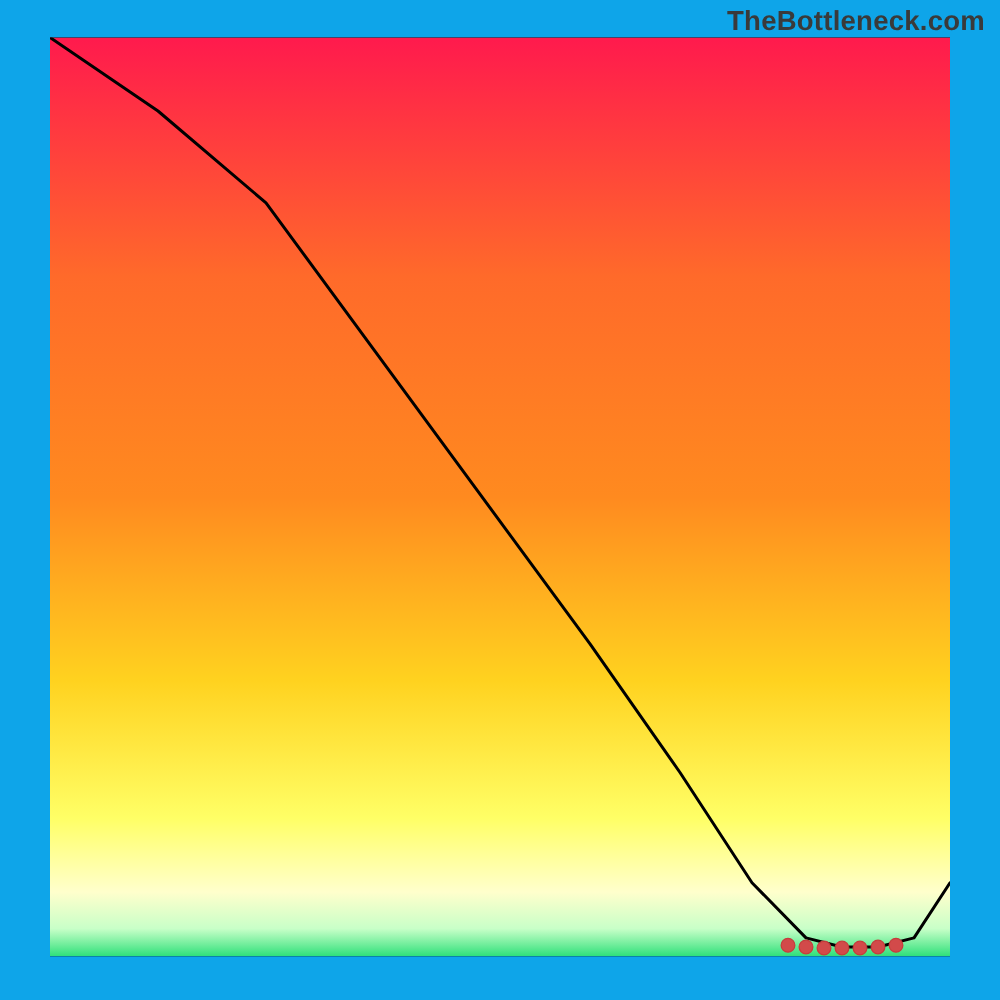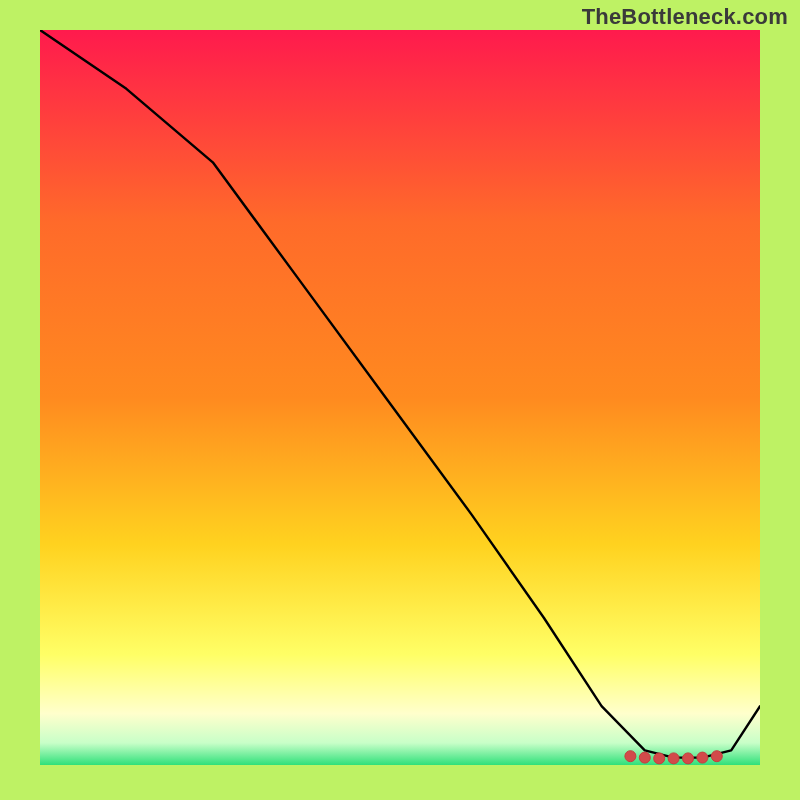--- a/index.html
+++ b/index.html
@@ -8,21 +8,21 @@
     width: 800px;
     height: 800px;
     background: #000;
     font-family: Arial, Helvetica, sans-serif;
     overflow: hidden;
   }
   .stage {
     position: relative;
     width: 800px;
     height: 800px;
-    background: #bef264;
+    background: #0ea5e9;
   }
   .watermark {
     position: absolute;
     top: 4px;
     right: 12px;
     color: #3a3a3a;
     font-size: 22px;
     font-weight: 600;
     letter-spacing: 0.2px;
     user-select: none;

